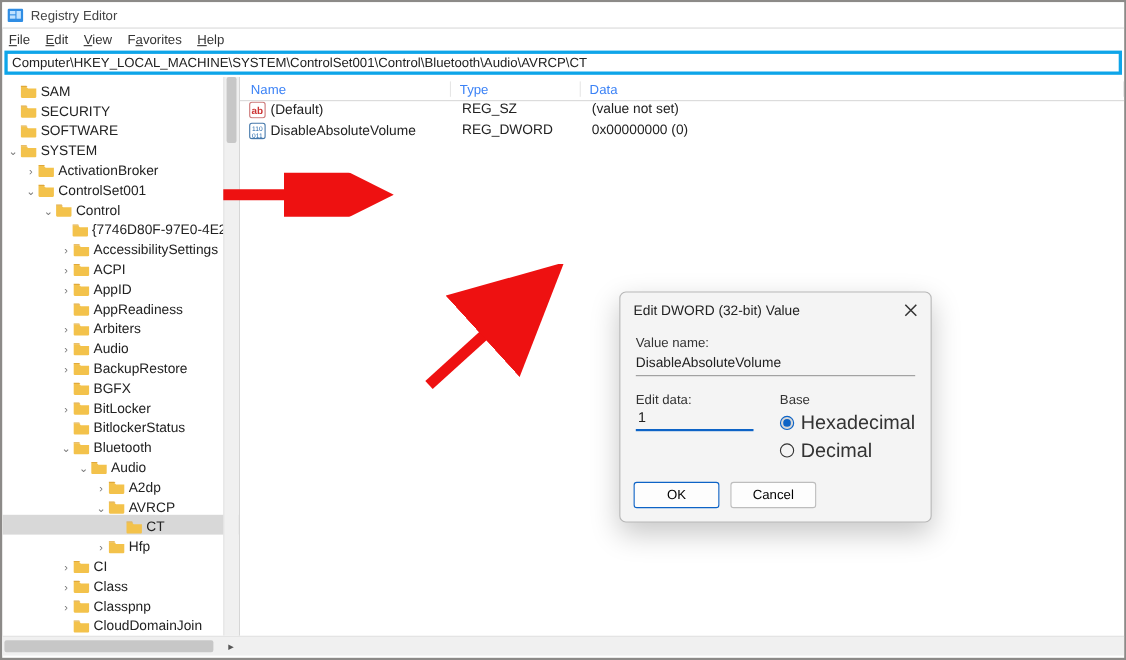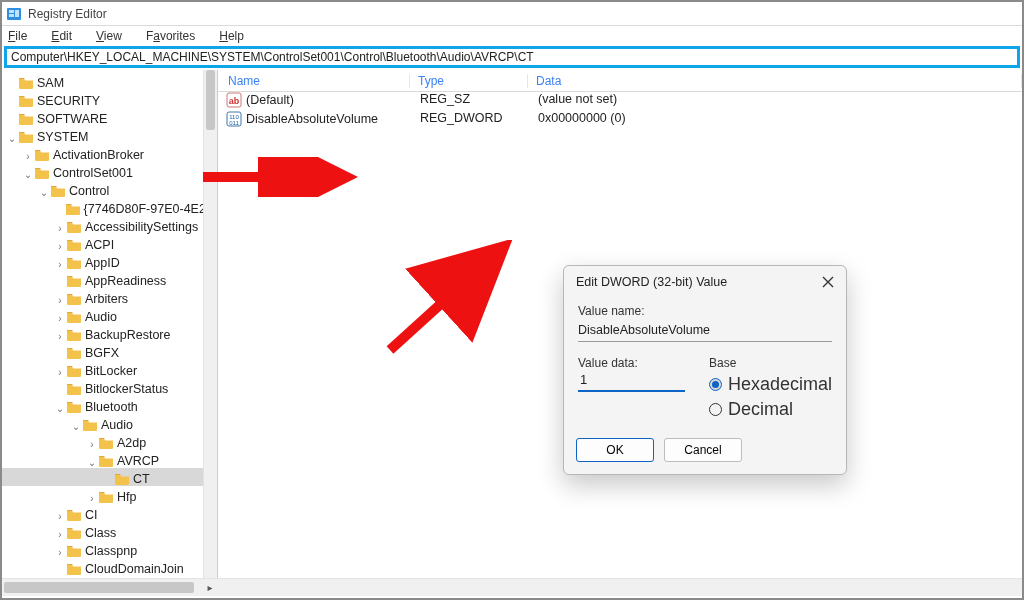--- a/index.html
+++ b/index.html
@@ -5,21 +5,21 @@
   * { box-sizing: border-box; font-family: "Segoe UI", Tahoma, sans-serif; }
   html, body { margin:0; padding:0; width:1024px; height:600px; background:#fff; overflow:hidden; }
   body { border:2px solid #8c8a88; }
 
   
   .titlebar { height:24px; background:#fff; border-bottom:1px solid #d9d9d9; display:flex; align-items:center; gap:6px; padding:0 4px; font-size:12px; color:#444; }
   .titlebar .app-icon { width:16px; height:16px; display:flex; }
   .titlebar .app-icon svg { width:16px; height:16px; }
 
   
-  .menubar { height:20px; display:flex; align-items:center; gap:24px; padding:0 6px; font-size:12px; color:#333; }
+  .menubar { height:20px; display:flex; align-items:center; gap:14px; padding:0 6px; font-size:12px; color:#333; }
   .menuitem { cursor:default; }
   .underline { text-decoration:underline; }
 
   
   .addressbar { height:22px; border:3px solid #0ea5e9; margin:0 2px 2px 2px; padding:1px 4px; font-size:12px; color:#222; background:#fff; display:flex; align-items:center; white-space:nowrap; overflow:hidden; }
 
   
   .workspace { position:relative; height:calc(600px - 4px - 24px - 20px - 22px - 4px - 18px); display:flex; }
   .left { width:216px; border-right:1px solid #ccc; position:relative; overflow:hidden; }
   .tree-scroll { position:absolute; inset:0; overflow:hidden; }
@@ -482,21 +482,21 @@
             <svg width="12" height="12" viewBox="0 0 12 12">
                 <path d="M1 1 L11 11 M11 1 L1 11" stroke="#333" stroke-width="1.4"></path>
               </svg>
           </span>
         </div>
         <div class="body">
           <div class="lbl">Value name:</div>
           <div class="ro-field">DisableAbsoluteVolume</div>
           <div class="row2">
             <div class="vd">
-              <div class="lbl">Value data:</div>
+              <div class="lbl">Edit data:</div>
               <input value="1" style="">
             </div>
             <div class="base">
               <div class="lbl">Base</div>
               <div class="radio">
                 <span class="r sel">
                     <span class="d"></span>
                   </span>
                 <span>Hexadecimal</span>
               </div>

